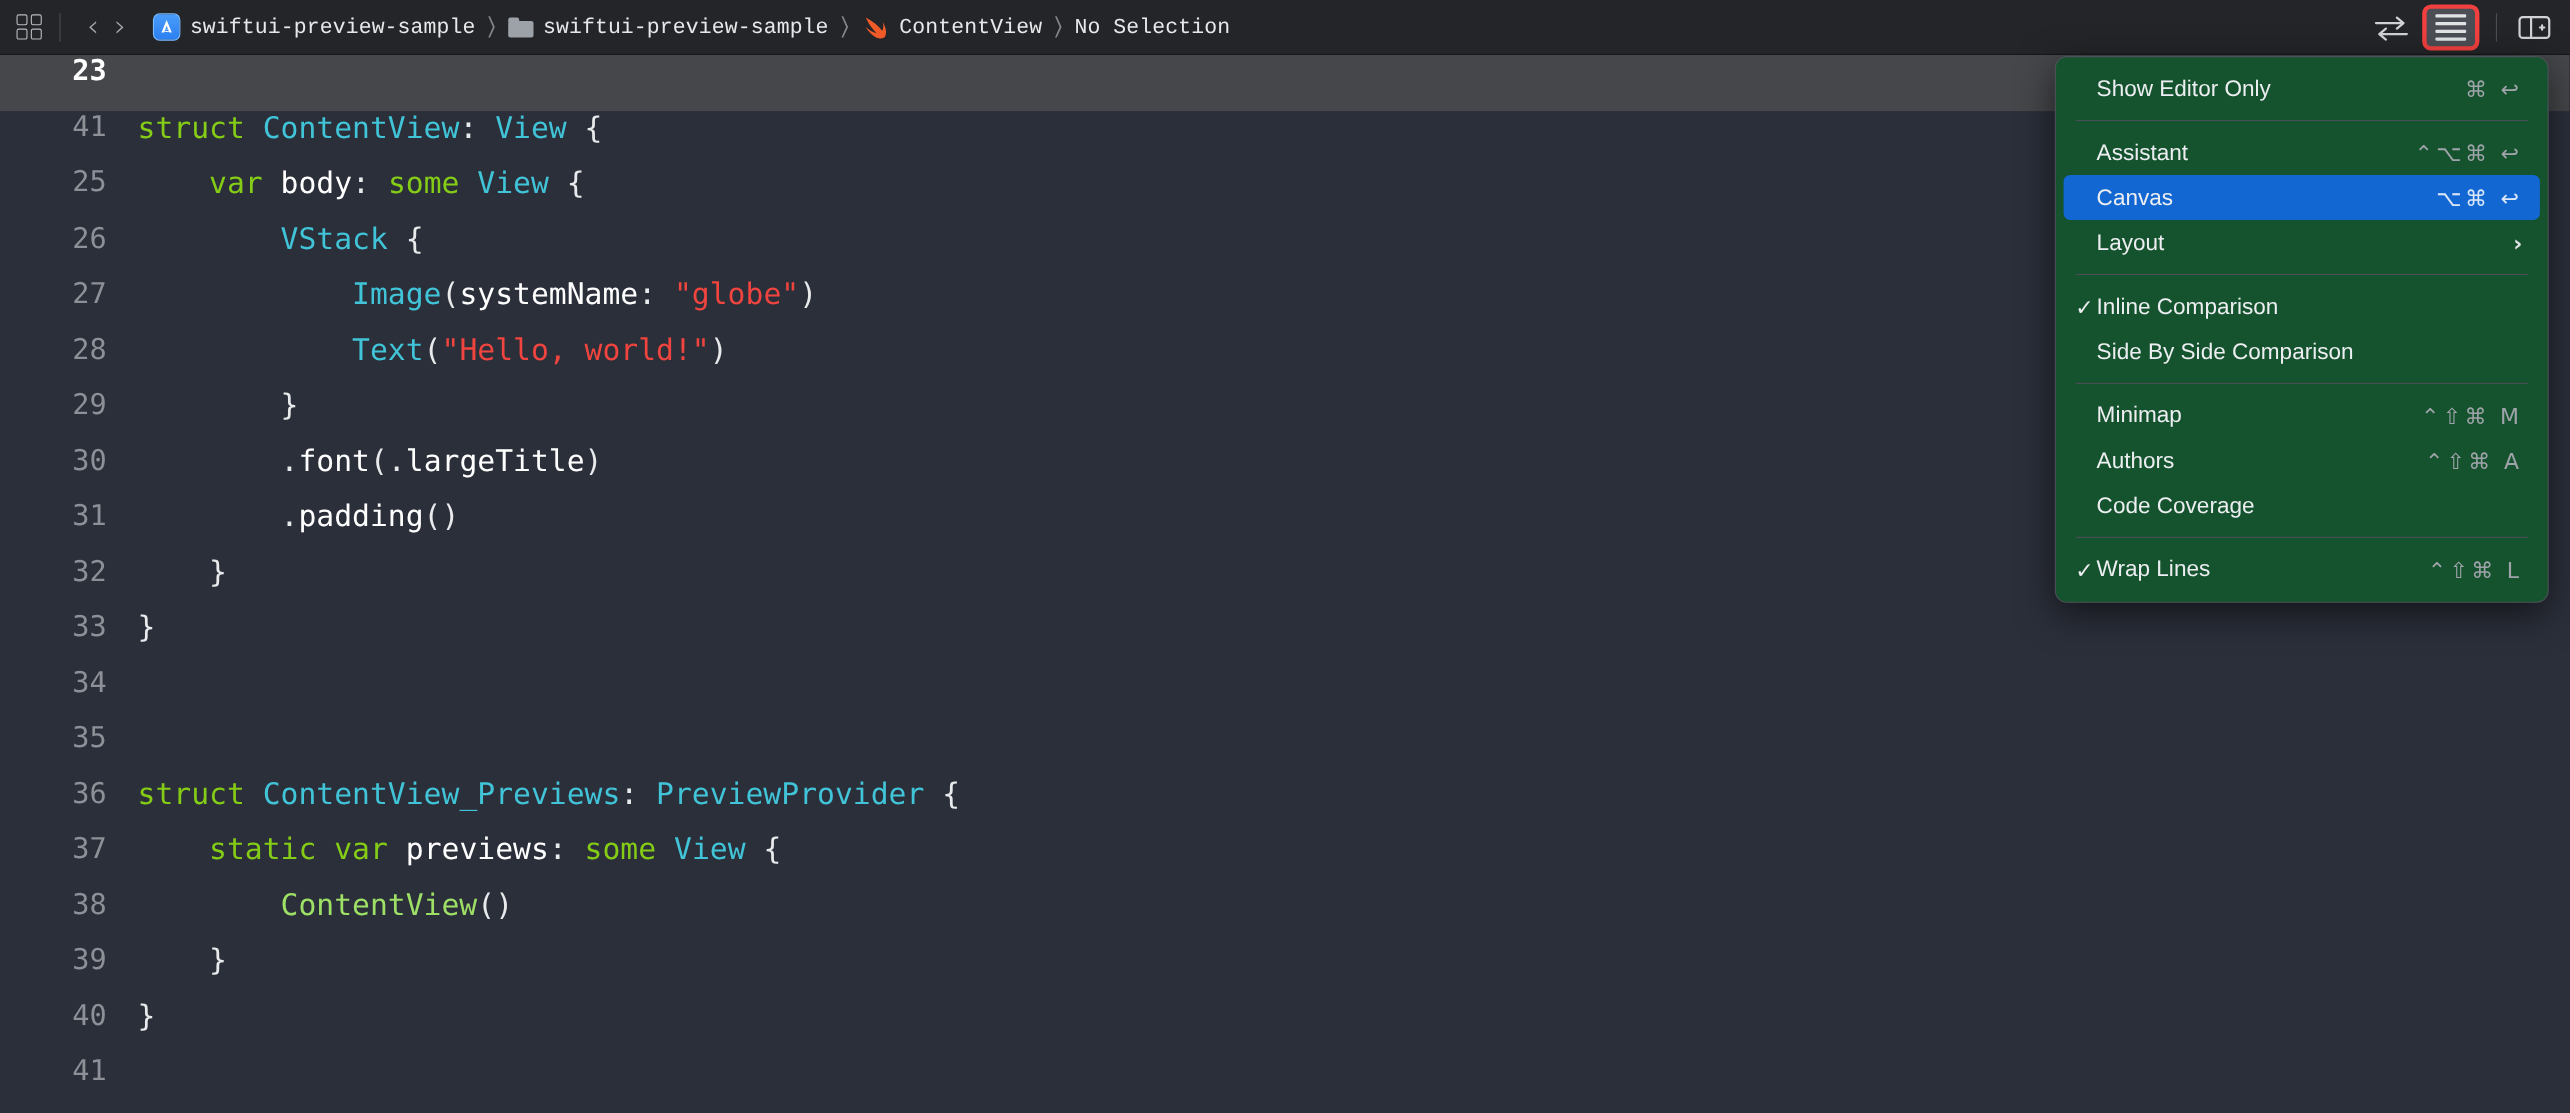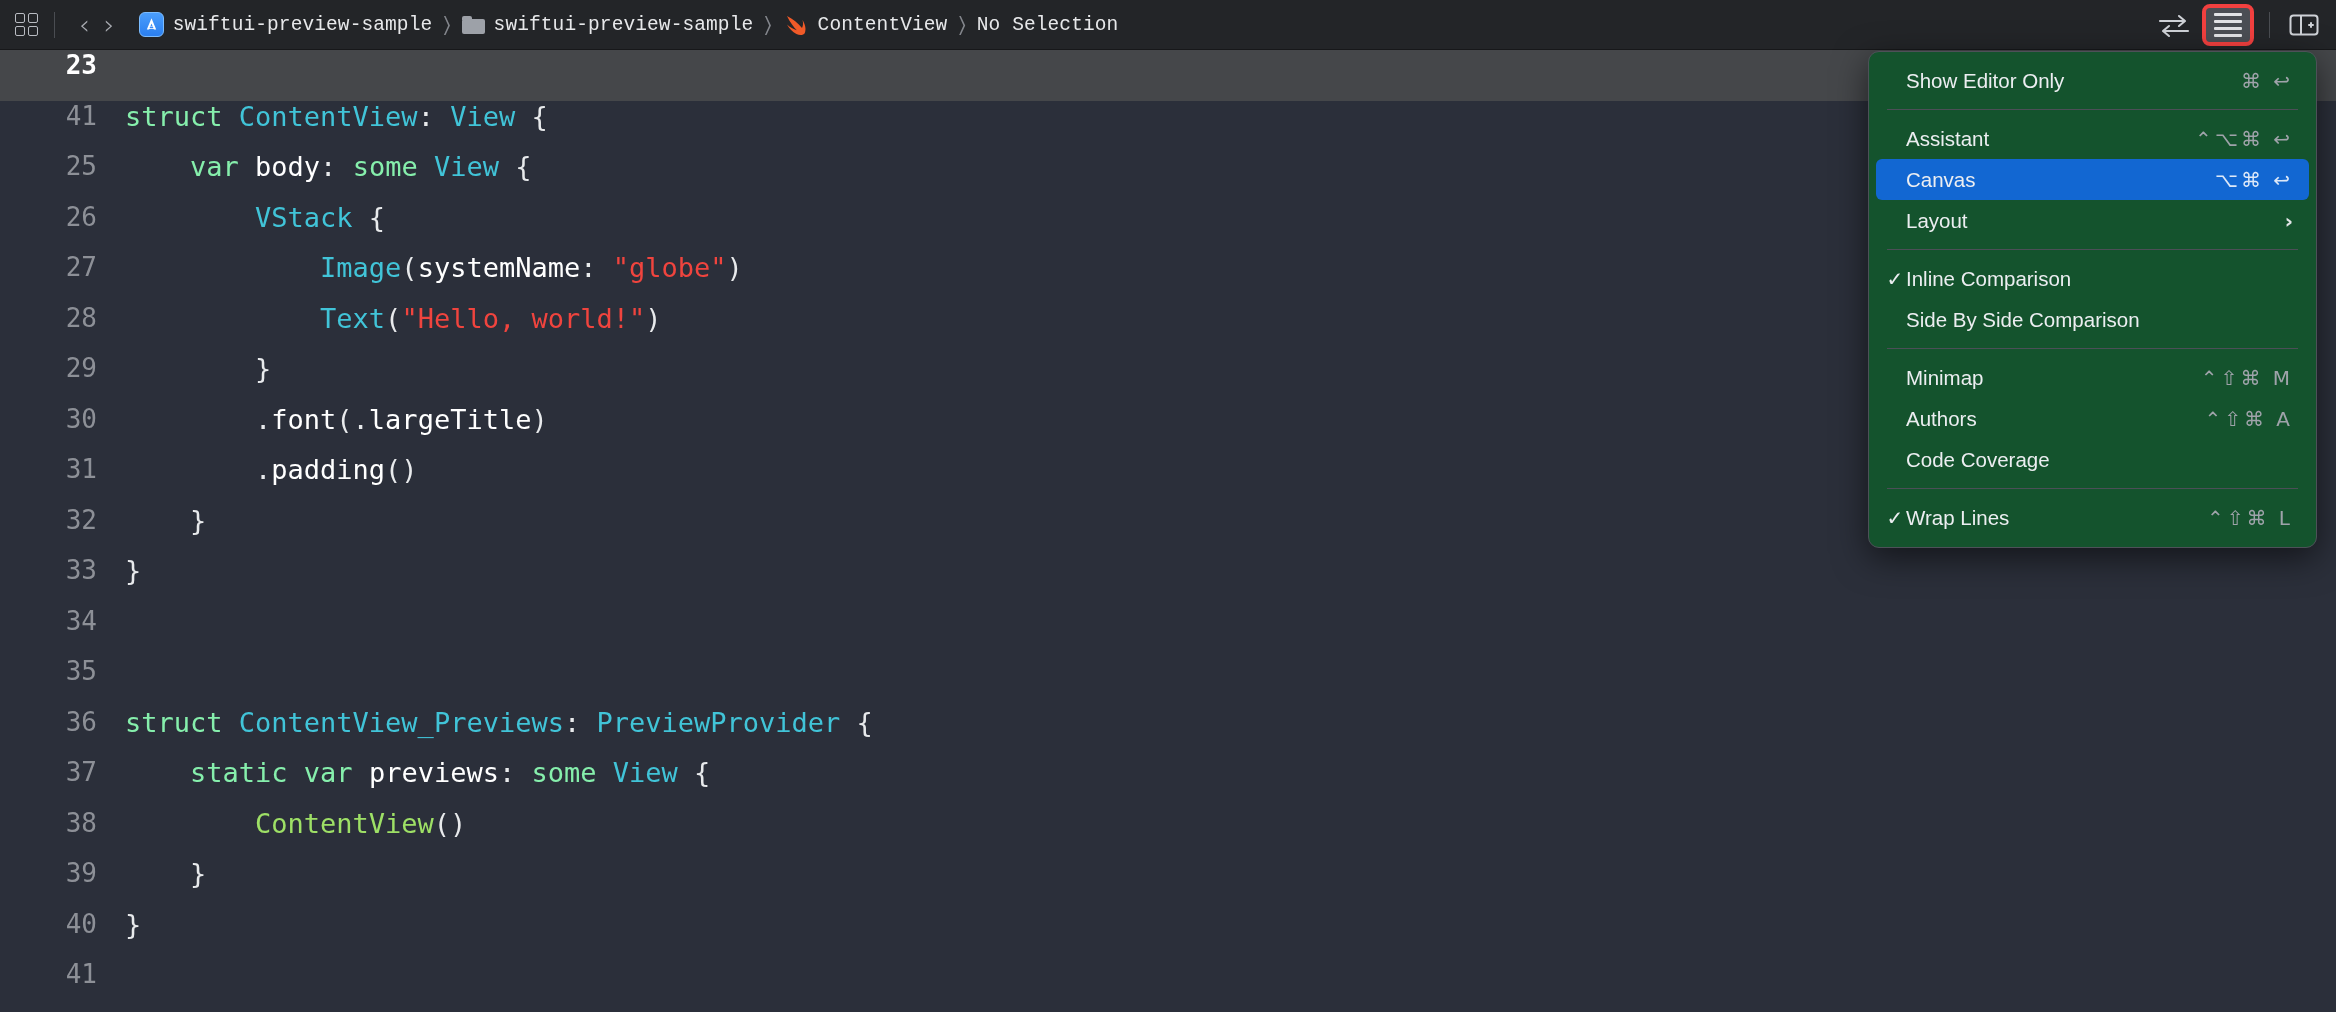--- a/index.html
+++ b/index.html
@@ -115,21 +115,21 @@
   .ln {
     width:125px; flex:0 0 125px; text-align:right;
     padding-right:28px;
     color:#8d9097; font-size:26px;
     font-family:"DejaVu Sans Mono", monospace;
     user-select:none;
   }
   .code-line.active .ln { color:#ffffff; font-weight:700; }
   .src { flex:1; min-width:0; letter-spacing:0px; }
 
-  .kw   { color:#86efac; }      
+  .kw   { color:#84cc16; }      
   .type { color:#41c4d8; }      
   .str  { color:#f0443e; }      
   .mem  { color:#ffffff; }      
   .proj { color:#9ee066; }      
   .pun  { color:#e8eaec; }      
 
   
   #menu {
     position:absolute;
     left:1868px; top:51px;

